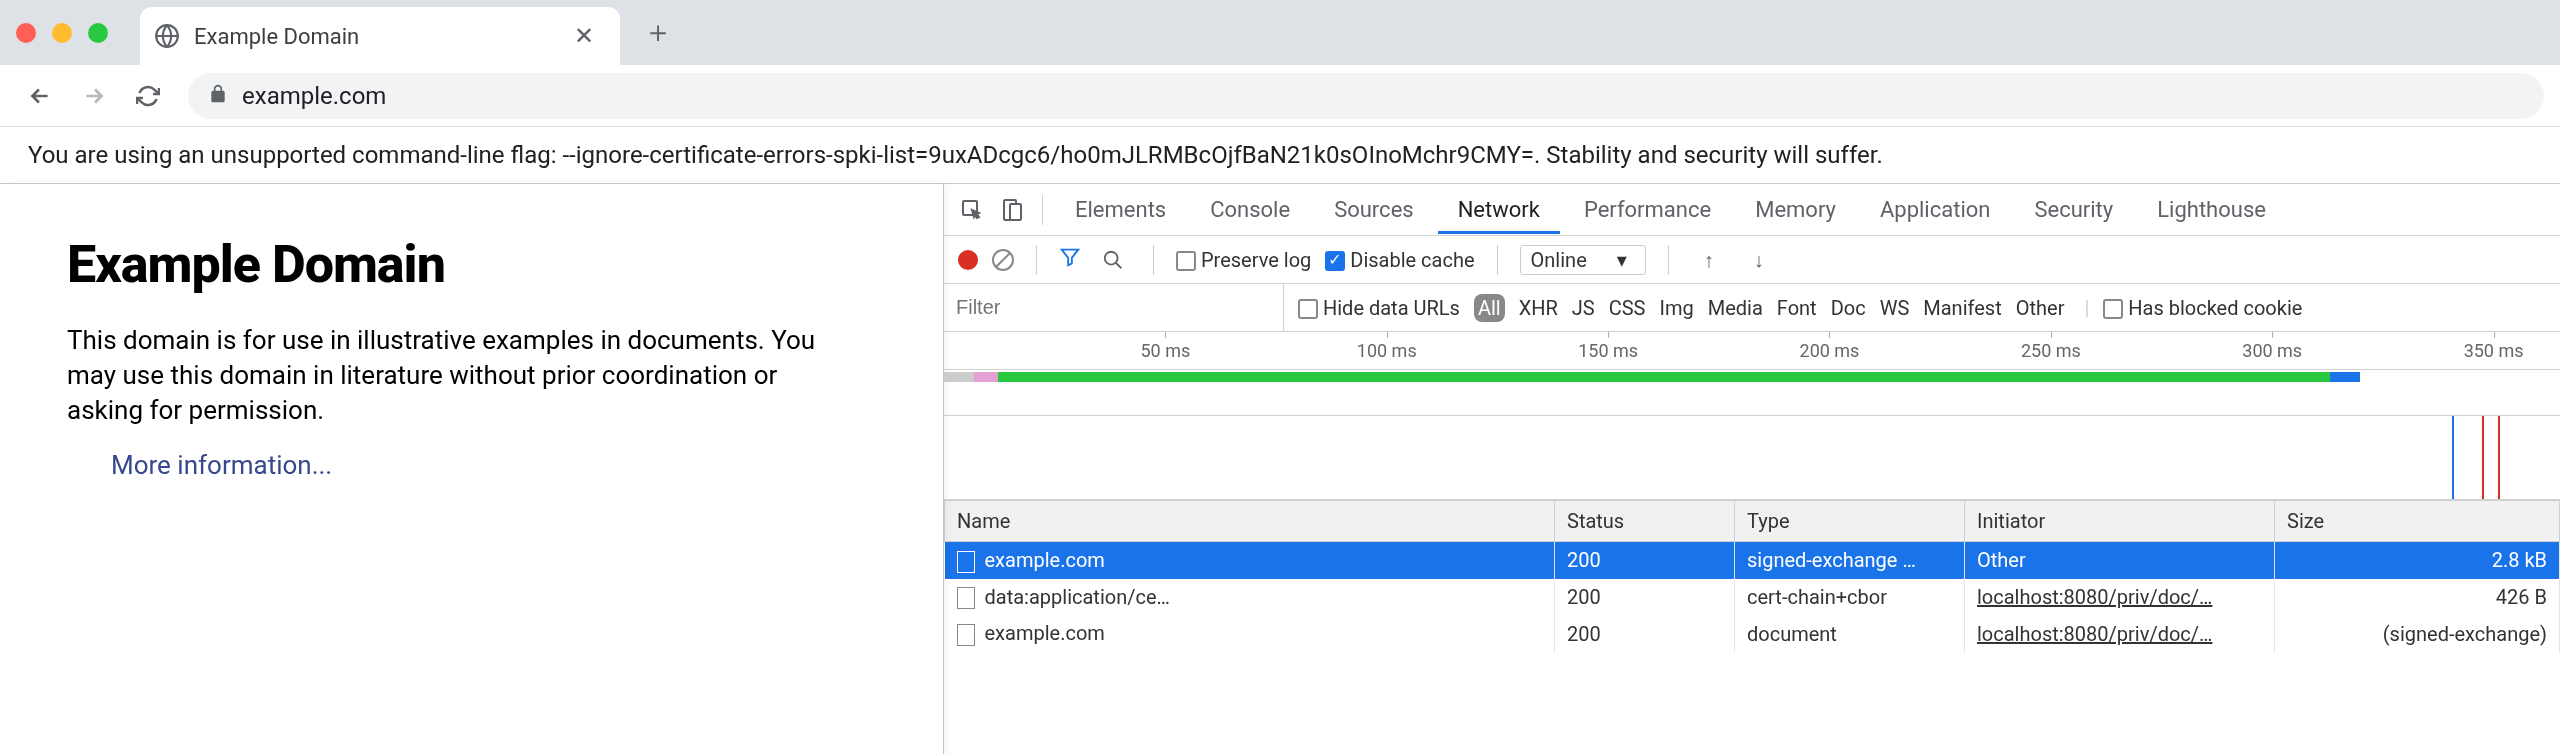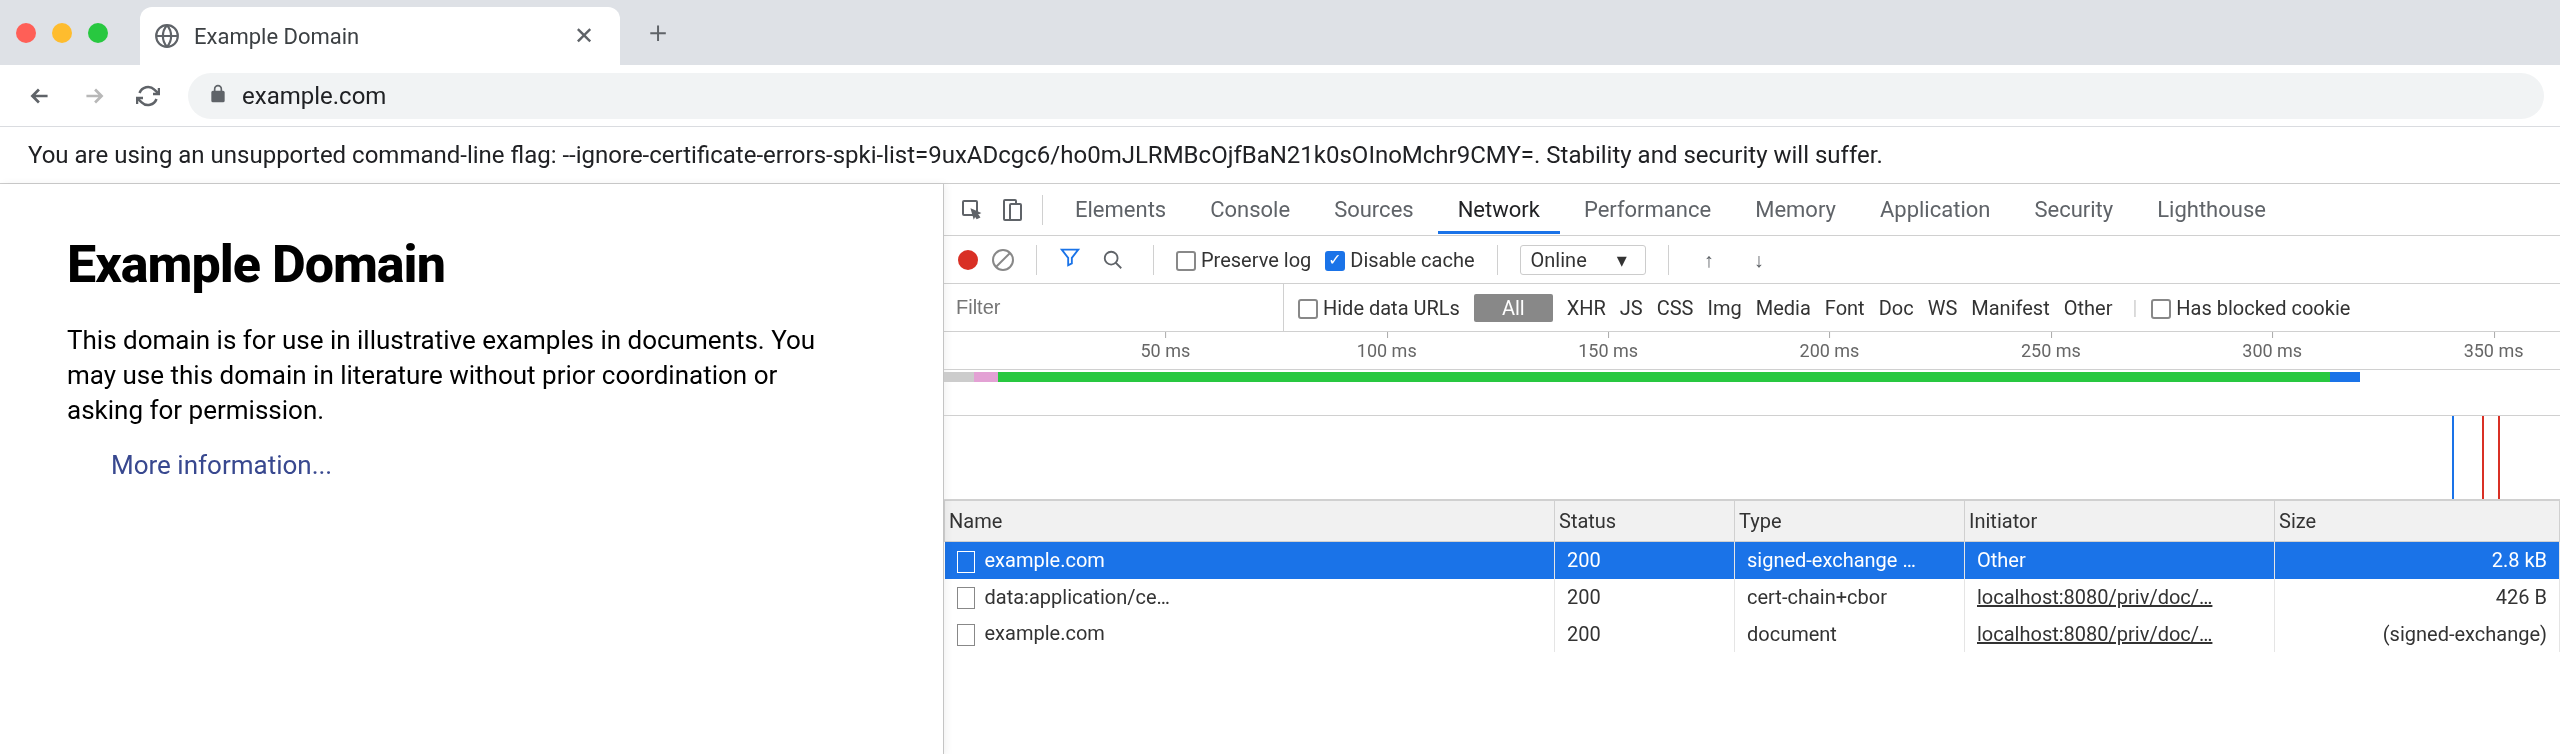--- a/index.html
+++ b/index.html
@@ -40,30 +40,30 @@
   .clear-icon::after { content:""; position:absolute; width:20px; height:2px; background:#888; top:50%; left:50%; transform:translate(-50%,-50%) rotate(-45deg); }
   .funnel { color:#1a73e8; }
   .cb { width:20px; height:20px; border:2px solid #888; border-radius:3px; display:inline-block; vertical-align:middle; }
   .cb.checked { background:#1a73e8; border-color:#1a73e8; position:relative; }
   .cb.checked::after { content:"✓"; color:#fff; font-size:16px; position:absolute; top:-3px; left:1px; }
   .throttle { border:1px solid #ccc; padding:2px 18px 2px 10px; border-radius:3px; display:flex; align-items:center; gap:30px; }
   .dt-filterbar { display:flex; align-items:center; height:48px; border-bottom:1px solid #d0d0d0; font-size:20px; color:#333; }
   .filter-input { width:340px; height:100%; border:none; border-right:1px solid #d0d0d0; padding:0 12px; font-size:20px; background:transparent; outline:none; color:#b91c1c; }
   .type-chips { display:flex; align-items:center; gap:14px; padding:0 14px; white-space:nowrap; overflow:hidden; }
   .chip { font-size:20px; color:#333; cursor:pointer; }
-  .chip.active { background:#888; color:#fff; border-radius:2px; padding:2px 28px; }
+  .chip.active { background:#888; color:#fff; border-radius:8px; padding:2px 4px; }
   .timeline { height:38px; border-bottom:1px solid #d0d0d0; position:relative; font-size:18px; color:#666; }
   .tl-tick { position:absolute; top:8px; transform:translateX(-50%); }
   .tl-tick::before { content:""; position:absolute; top:-8px; left:50%; width:1px; height:6px; background:#aaa; }
   .overview { height:46px; border-bottom:1px solid #d0d0d0; position:relative; }
   .ov-bar { position:absolute; top:2px; height:10px; }
   .detail-strip { height:84px; border-bottom:1px solid #d0d0d0; position:relative; }
   .ds-line { position:absolute; top:0; bottom:0; width:2px; }
   .net-table { width:100%; border-collapse:collapse; font-size:20px; }
-  .net-table th { text-align:left; font-weight:400; color:#333; background:#f1f1f1; border:1px solid #d0d0d0; padding:8px 4px; }
+  .net-table th { text-align:left; font-weight:400; color:#333; background:#f1f1f1; border:1px solid #d0d0d0; padding:8px 12px; }
   .net-table td { border-right:1px solid #e5e5e5; padding:6px 12px; color:#333; white-space:nowrap; overflow:hidden; text-overflow:ellipsis; }
   .net-table tr.sel td { background:#1a73e8; color:#fff; }
   .net-table td a { color:#333; text-decoration:underline; }
   .doc-icon { display:inline-block; width:18px; height:22px; border:1.5px solid #888; margin-right:10px; vertical-align:middle; position:relative; }
   tr.sel .doc-icon { border-color:#fff; }
   .col-name { width:610px; }
   .col-status { width:180px;margin-left:48px; }
   .col-type { width:230px; }
   .col-init { width:310px; }
   .col-size { text-align:right; }

